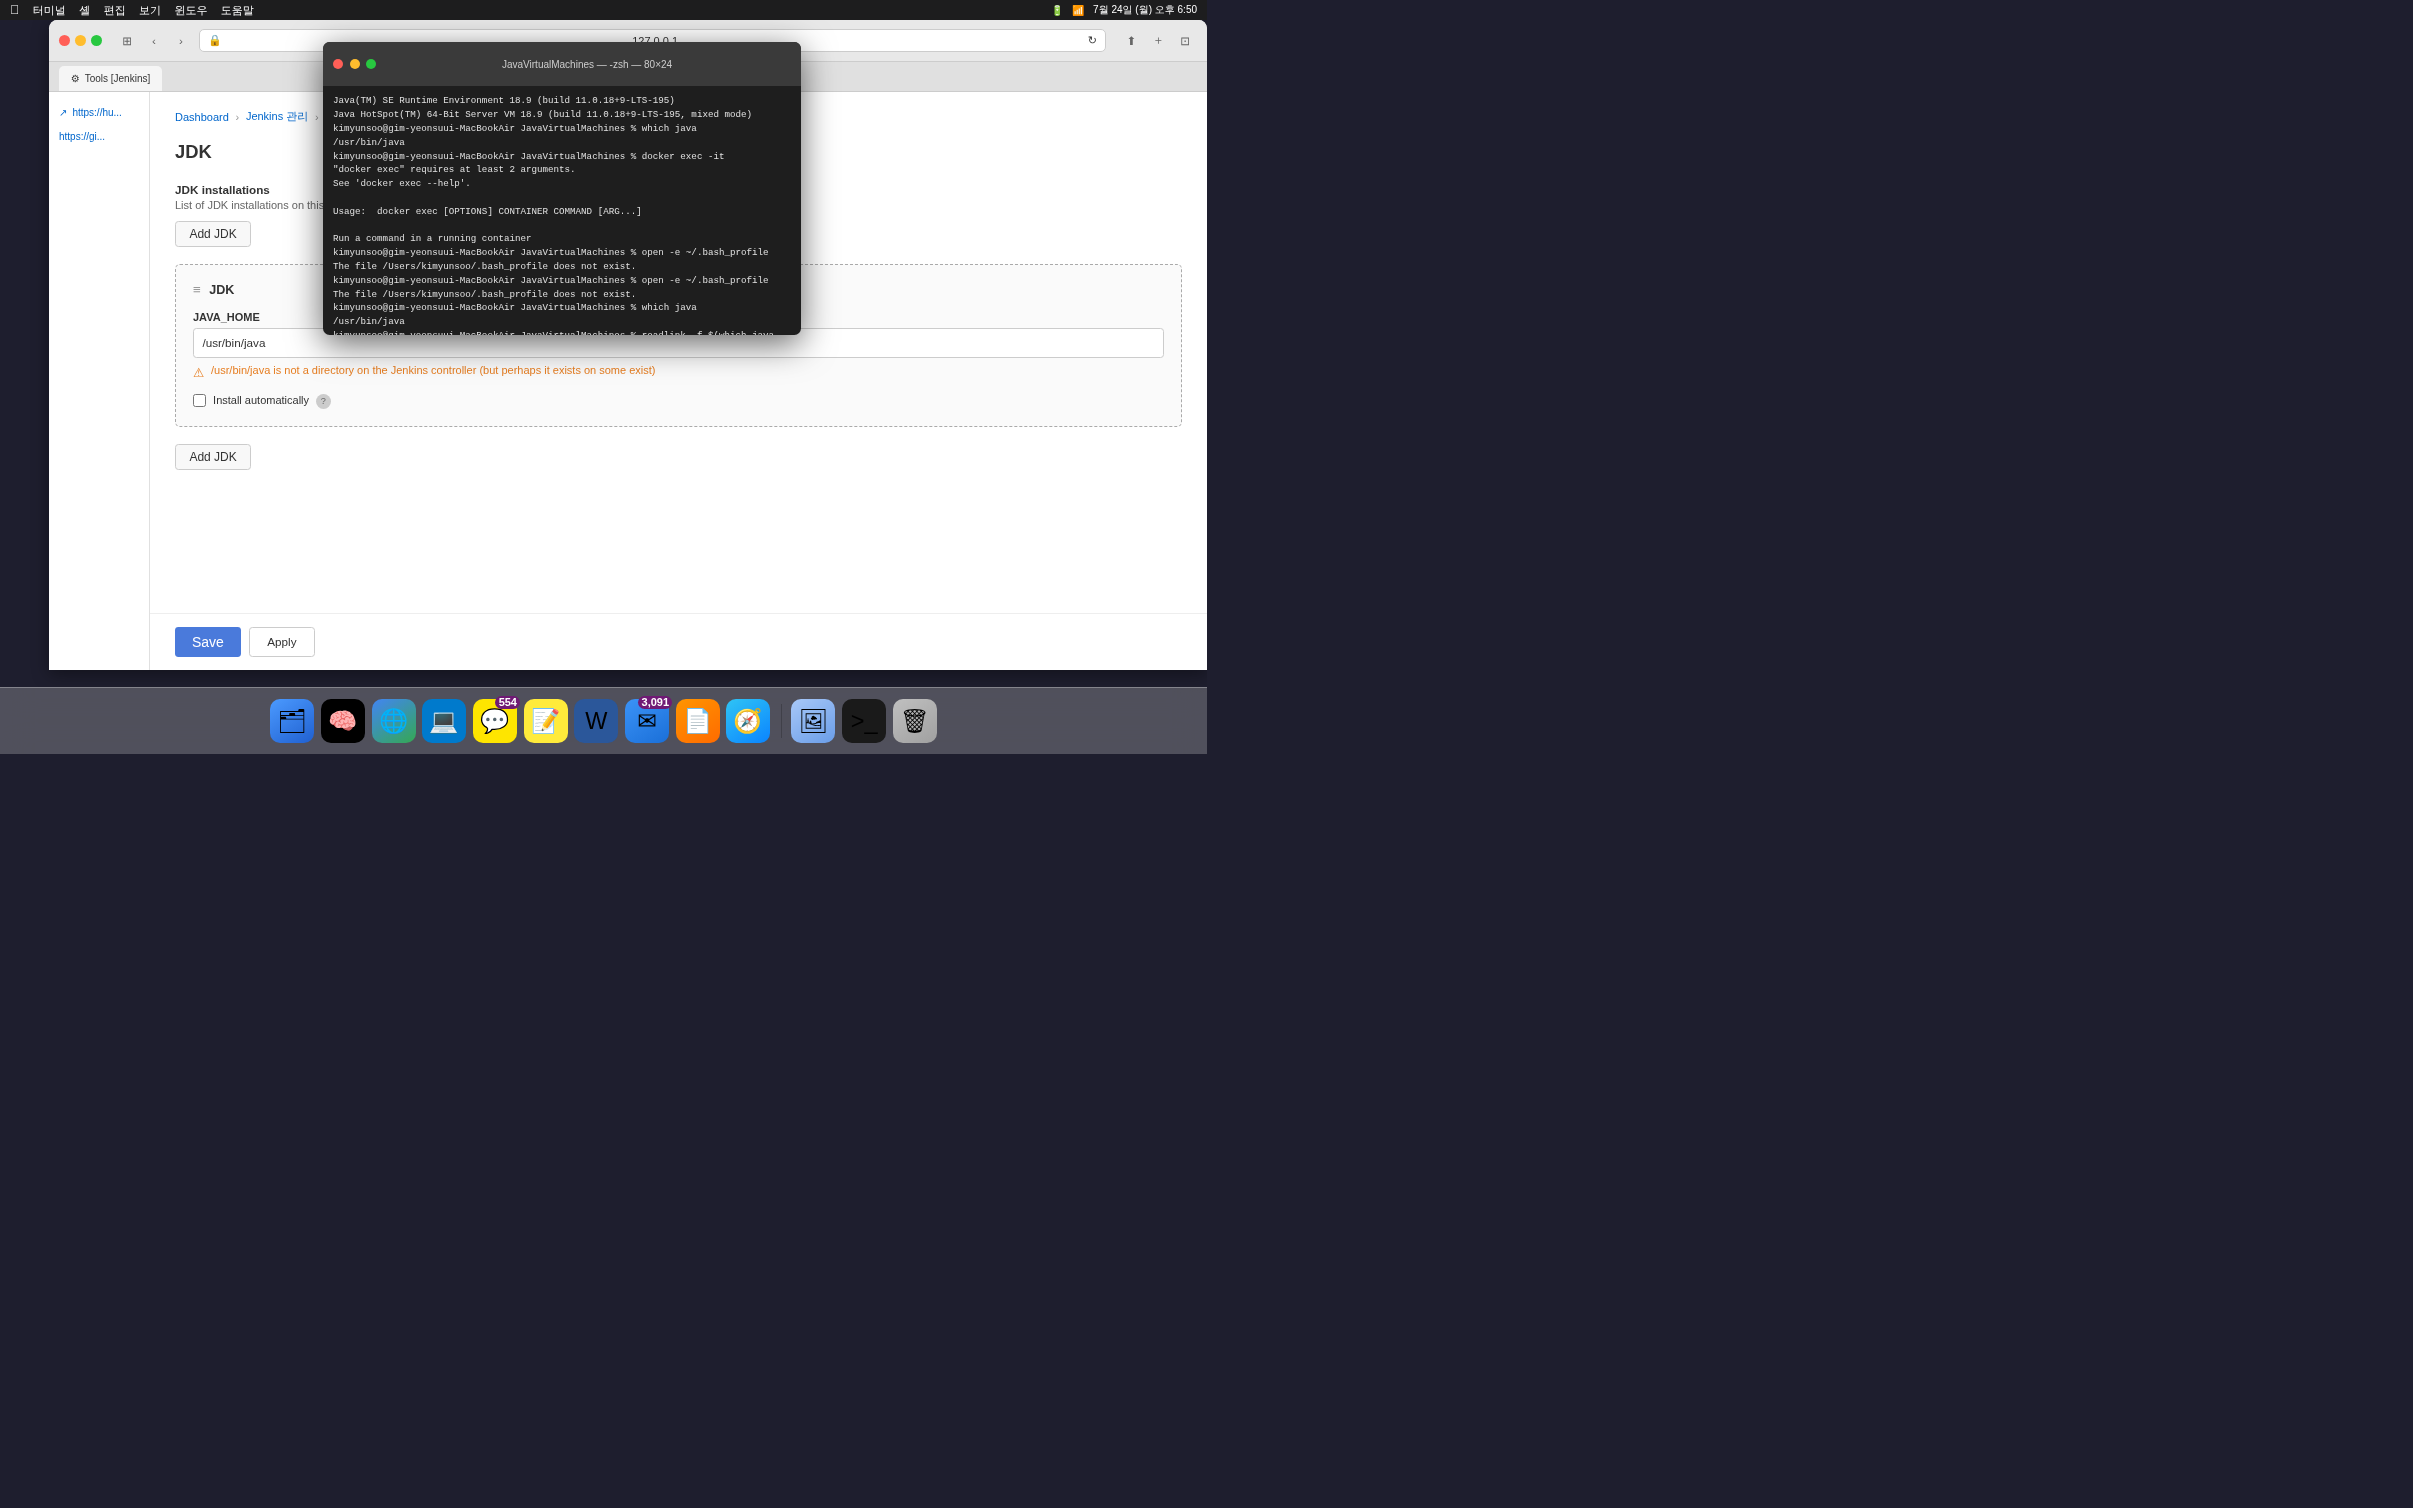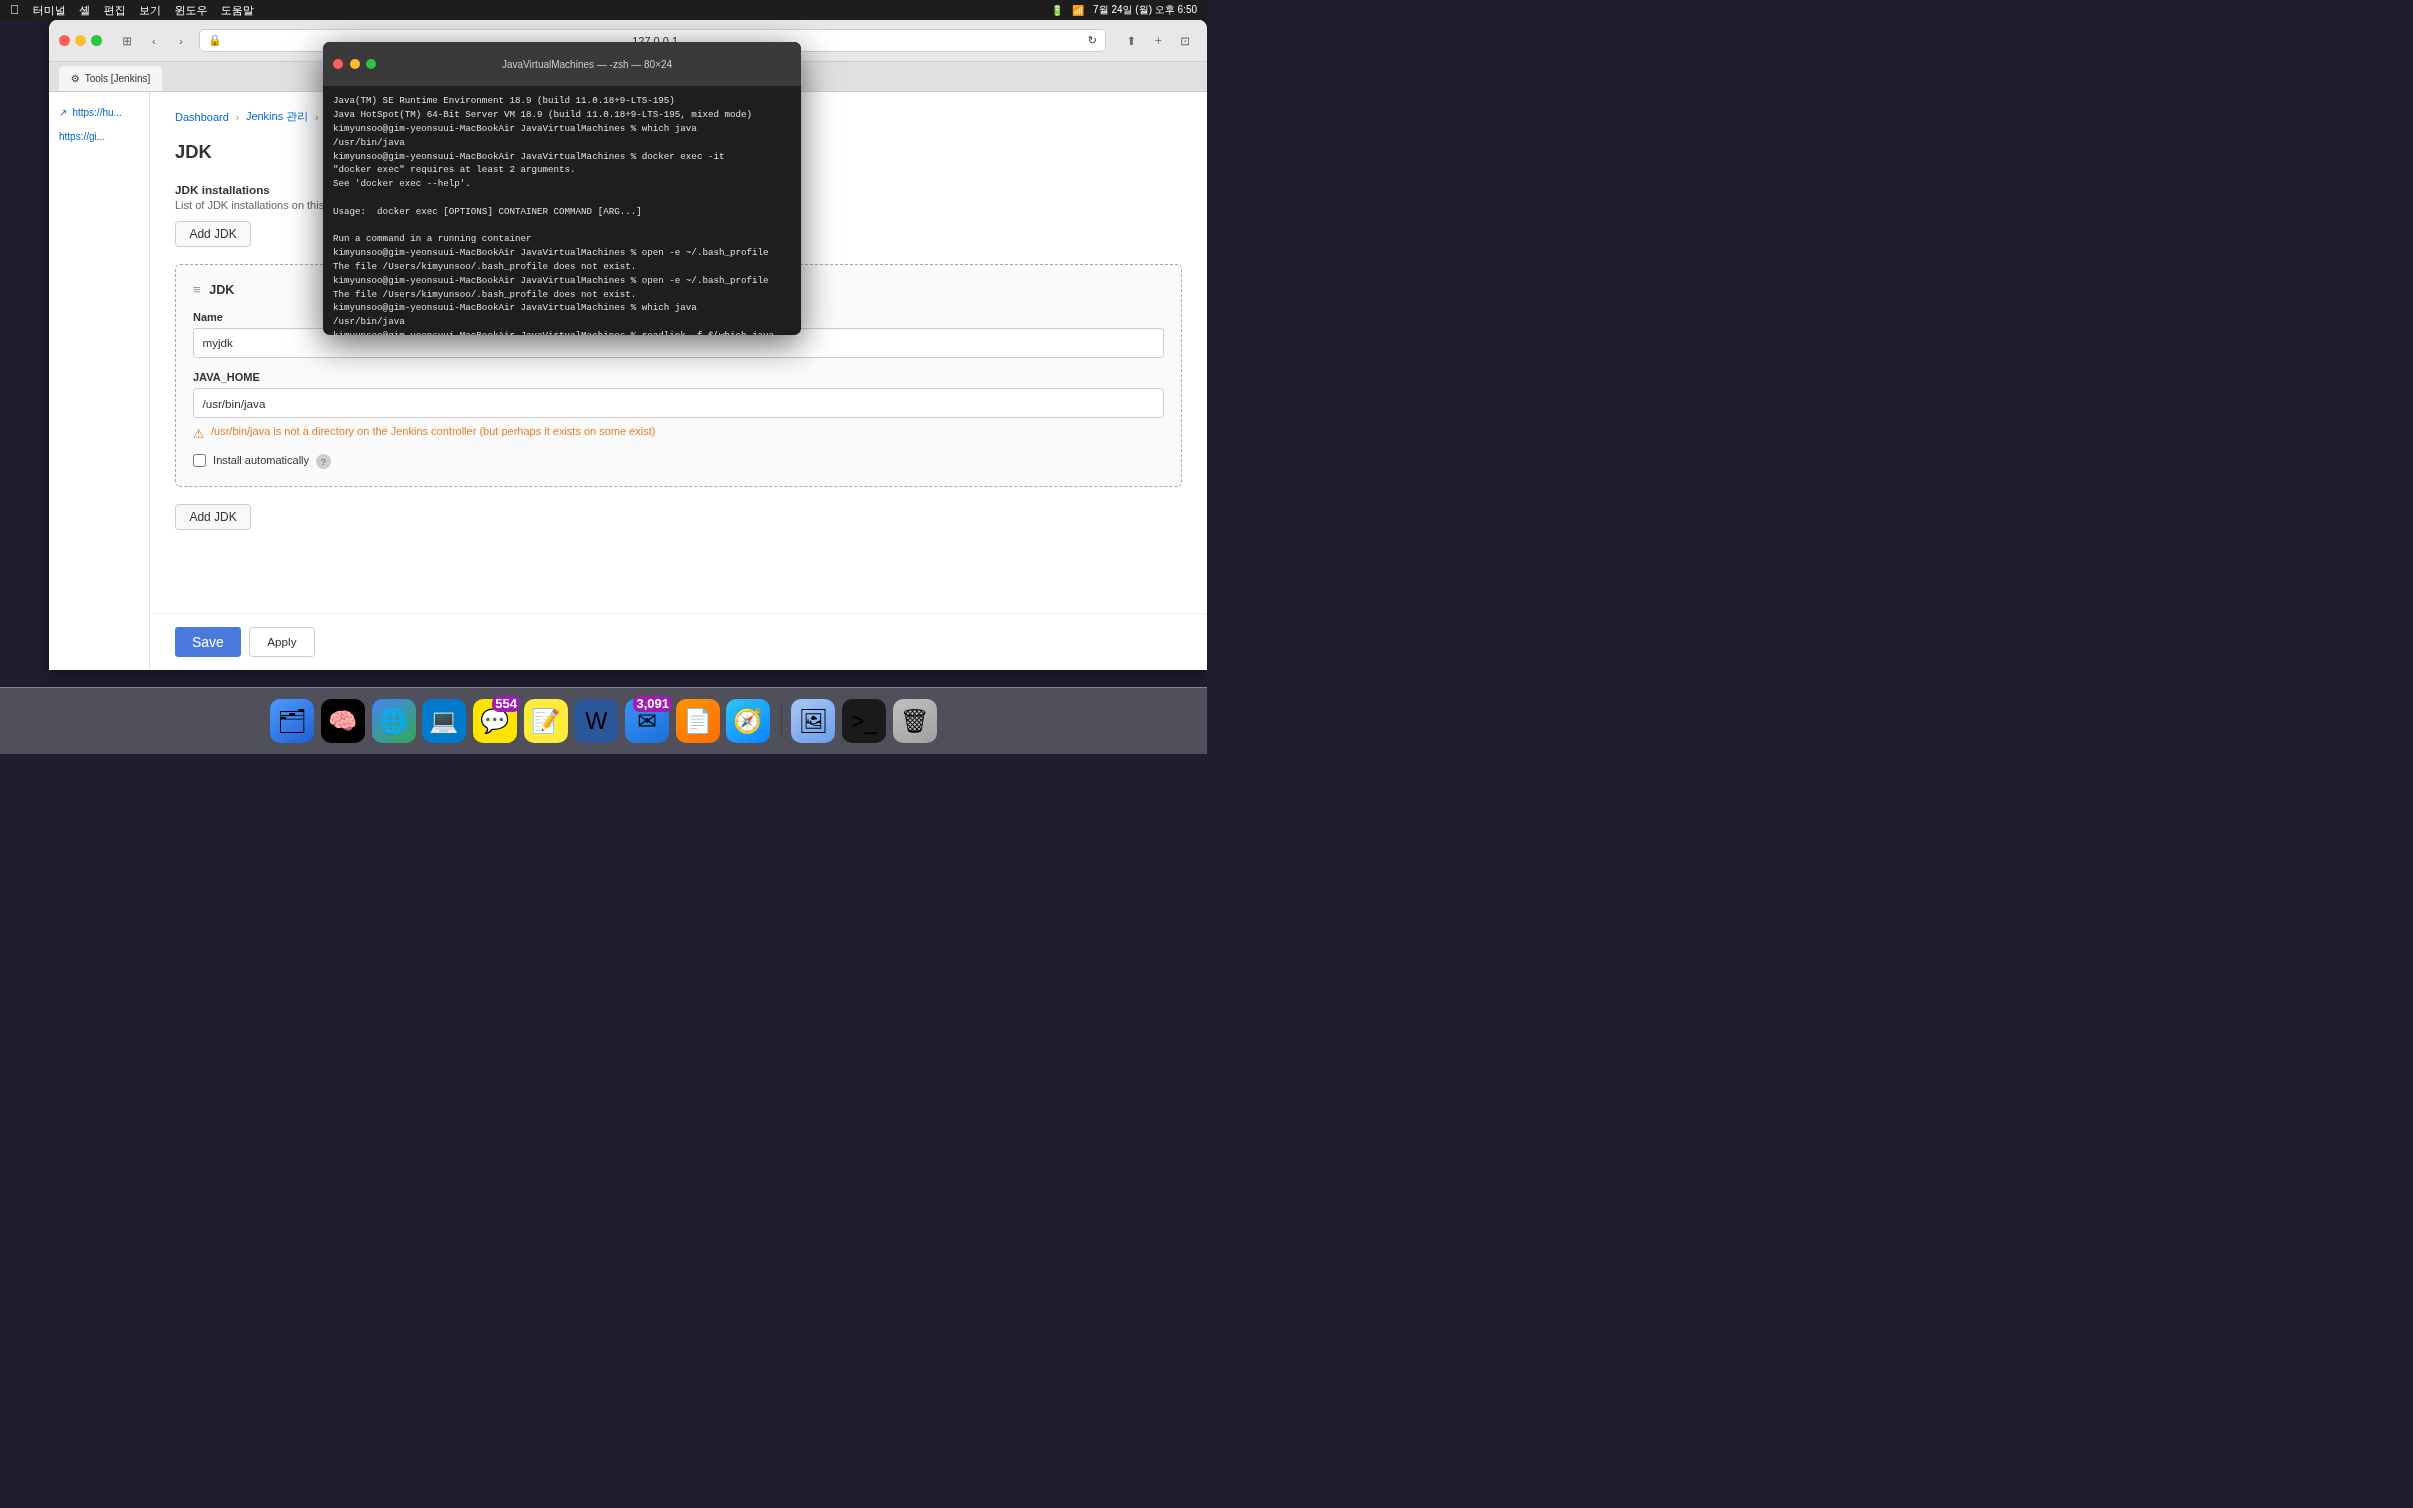--- a/index.html
+++ b/index.html
@@ -349,23 +349,23 @@
       justify-content: center;
       position: relative;
       cursor: pointer;
       font-size: 23.5px;
       transition: transform 0.1s;
     }
     .dock-badge {
       position: absolute;
       top: -3.4px;
       right: -3.4px;
-      background: #a21caf;
+      background: #701a75;
       color: white;
-      font-size: 13px;
+      font-size: 11px;
       padding: 0.8px 3.4px;
       border-radius: 6.7px;
       font-weight: 700;
       min-width: 13.4px;
       text-align: right;
     }
 
     
     .dock-finder { background: linear-gradient(145deg, #4b9aff, #2060d0); }
     .dock-intellij { background: #000; }
@@ -488,24 +488,20 @@
         <div class="section-desc">List of JDK installations on this system</div>
         <button class="add-btn">Add JDK</button>
 
         
         <div class="jdk-card">
           <div class="jdk-card-header">
             <span class="drag-handle">≡</span>
             <span>JDK</span>
           </div>
 
-          <div class="field-group">
-            <label class="field-label">Name</label>
-            <input class="field-input" type="text" value="myjdk" style="">
-          </div>
 
           <div class="field-group">
             <label class="field-label">JAVA_HOME</label>
             <input class="field-input" type="text" value="/usr/bin/java" style="">
             
             <div class="warning-row">
               <span class="warning-icon">⚠</span>
               <span>/usr/bin/java is not a directory on the Jenkins controller (but perhaps it exists on some exist)</span>
             </div>
           </div>

